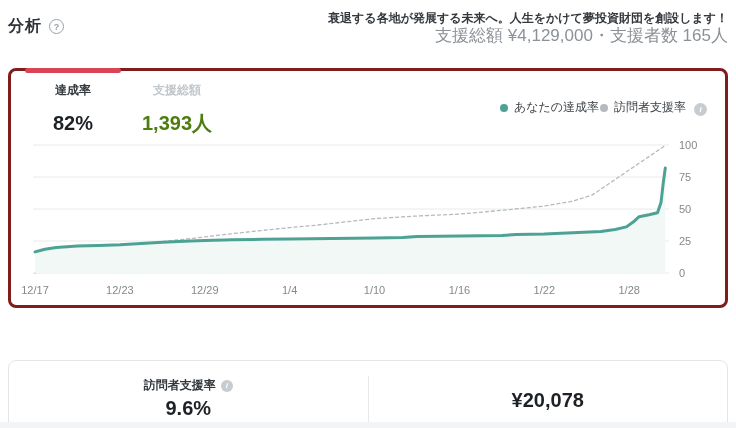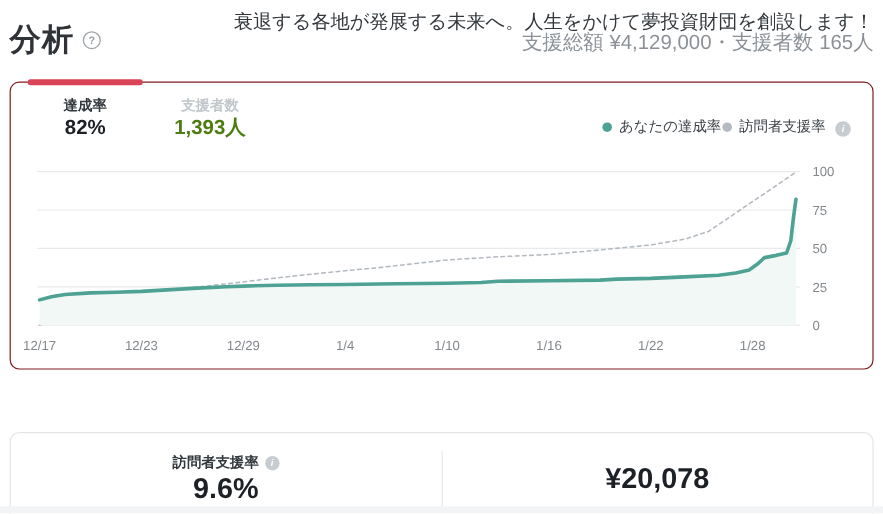--- a/index.html
+++ b/index.html
@@ -2,59 +2,59 @@
 <html style="--accent-red: #d94556;"><head>
 <meta charset="utf-8">
 <style>
   html,body{margin:0;padding:0;background:#ffffff;width:736px;height:428px;overflow:hidden;
     font-family:"Liberation Sans","DejaVu Sans",sans-serif;-webkit-font-smoothing:antialiased;}
   .page{position:relative;width:736px;height:428px;background:#fff;}
 
   
   .hdr{position:absolute;left:8px;right:8px;top:10px;height:44px;}
   .title-row{position:absolute;left:0;top:6px;display:flex;align-items:center;gap:7px;}
-  .page-title{font-size:26px;font-weight:bold;color:#2f3337;letter-spacing:1px;}
+  .page-title{font-size:16px;font-weight:bold;color:#2f3337;letter-spacing:1px;}
   .q-icon{width:15px;height:15px;border:1.2px solid #9aa0a5;border-radius:50%;
     display:flex;align-items:center;justify-content:center;font-size:9px;color:#9aa0a5;
     font-weight:bold;box-sizing:border-box;}
   .proj{position:absolute;right:0;top:0;text-align:right;}
-  .proj-title{font-size:16px;font-weight:normal;color:#33383d;line-height:17px;}
+  .proj-title{font-size:12px;font-weight:bold;color:#33383d;line-height:17px;}
   .proj-stats{font-size:17px;color:#8b9197;line-height:17px;}
 
   
   .chart-card{position:absolute;left:8px;top:68px;width:720px;height:240px;
-    border:1px solid #7f1d1d;border-radius:8px;background:#fff;box-sizing:border-box;}
+    border:3px solid #7f1d1d;border-radius:8px;background:#fff;box-sizing:border-box;}
   .tab{position:absolute;top:0;text-align:center;cursor:pointer;}
   .tab-rate{left:14px;width:96px;}
   .tab-visitors{left:118px;width:96px;}
   .red-bar{position:absolute;left:0;top:-3px;width:96px;height:5px;border-radius:3px;
     background:var(--accent-red,#d94556);}
   .tab-label{font-size:12px;font-weight:bold;color:#33383d;margin-top:12px;line-height:14px;}
-  .tab-value{font-size:17px;font-weight:bold;color:#1d2125;line-height:24px;margin-top:0;}
+  .tab-value{font-size:20px;font-weight:bold;color:#1d2125;line-height:24px;margin-top:14px;}
   .tab-visitors .tab-label{color:#c2c7cb;}
   .tab-visitors .tab-value{color:#4d7c0f;}
 
   .legend{position:absolute;right:18px;top:28px;display:flex;align-items:flex-end;gap:1px;}
   .legend-item{display:flex;align-items:center;gap:6px;font-size:12px;color:#3c4146;font-weight:500;}
   .dot{width:8px;height:8px;border-radius:50%;display:inline-block;}
   .info-icon{width:13px;height:13px;border-radius:50%;background:#c7ccd1;color:#fff;
     display:inline-flex;align-items:center;justify-content:center;
     font-size:8px;font-weight:bold;font-style:italic;margin-left:2px;margin-top:4px;}
   .info-icon.small{width:12px;height:12px;margin-top:2px;}
 
   svg.chart{position:absolute;left:0;top:0;width:720px;height:238px;}
 
   
   .stats-card{position:absolute;left:8px;top:341px;width:720px;height:79px;
     border:1px solid #e4e5e7;border-radius:8px;background:#fff;box-sizing:border-box;
     display:flex;align-items:center;margin-top:19px;}
   .stat{flex:1;text-align:center;}
   .stat-label{font-size:12px;font-weight:600;color:#33383d;line-height:16px;
     display:flex;align-items:center;justify-content:center;gap:3px;}
-  .stat-value{font-size:24px;font-weight:bold;color:#1d2125;line-height:28px;margin-top:1px;}
+  .stat-value{font-size:20px;font-weight:bold;color:#1d2125;line-height:28px;margin-top:1px;}
   .v-divider{width:1px;height:48px;background:#e7e8ea;}
 
   .bottom-strip{position:absolute;left:0;right:0;bottom:0;height:6px;background:#f3f4f5;}
 </style>
 </head>
 <body>
 
 <div class="page">
 
   <div class="hdr">
@@ -70,21 +70,21 @@
     </div>
   </div>
 
   <div class="chart-card">
     <div class="tab tab-rate">
       <span class="red-bar"></span>
       <div class="tab-label">達成率</div>
       <div class="tab-value">82%</div>
     </div>
     <div class="tab tab-visitors">
-      <div class="tab-label">支援者数</div>
+      <div class="tab-label">支援総額</div>
       <div class="tab-value">1,393人</div>
     </div>
 
     <div class="legend">
       <span class="legend-item">
         <i class="dot" id="dot-teal" style="background: rgb(77, 162, 148);"></i>
         <span>あなたの達成率</span>
       </span>
       <span class="legend-item">
         <i class="dot" id="dot-gray" style="background: rgb(180, 186, 192);"></i>

